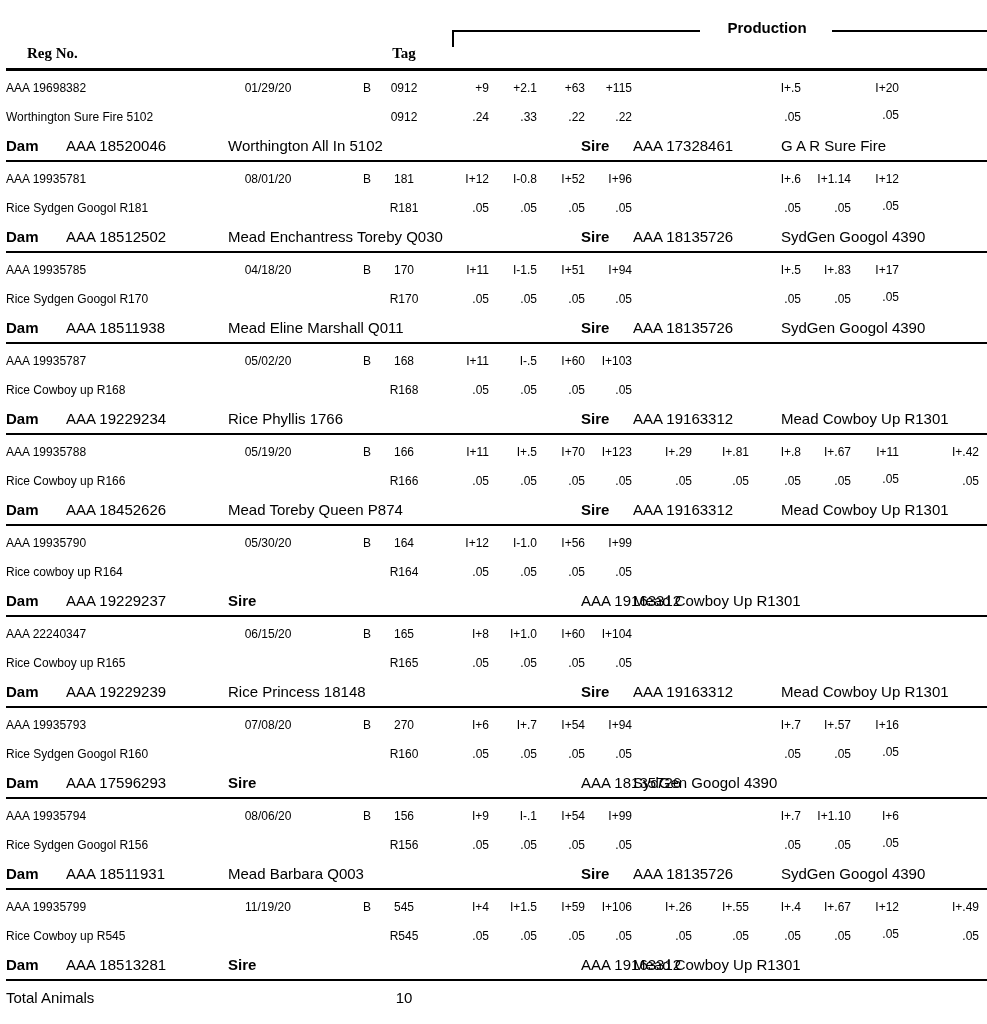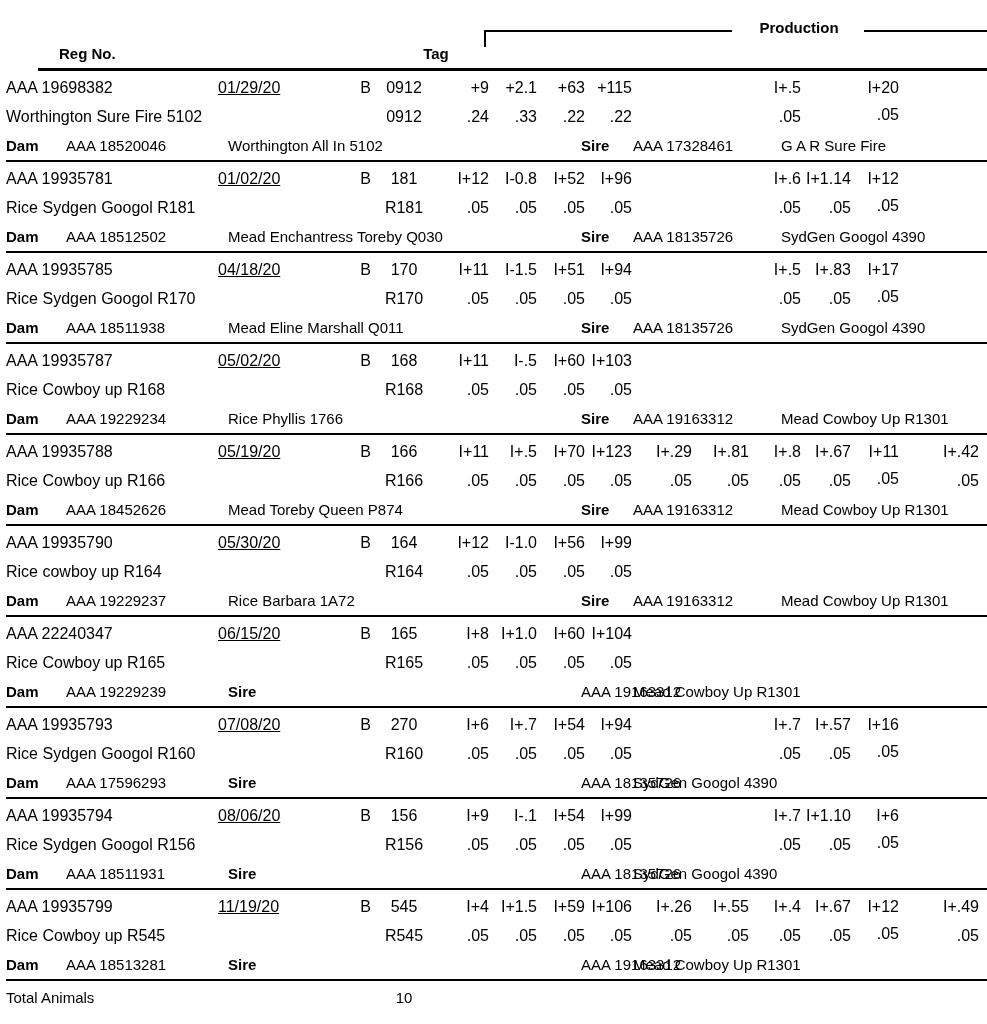--- a/index.html
+++ b/index.html
@@ -14,41 +14,41 @@
   
   .grid-row {
     display: grid;
     grid-template-columns: 212px 100px 55px 62px 54px 48px 48px 47px 60px 57px 52px 50px 48px 80px;
     padding-left: 6px; padding-right: 8px;
     align-items: center;
   }
   .cell { white-space: nowrap; }
 
   
-  .header { position: relative; padding-top: 38px; margin-left: 32px; }
-  .hrow { height: 30px; font-weight: bold; font-size: 15px; }
+  .header { position: relative; padding-top: 38px; }
+  .hrow { height: 30px; font-weight: bold; font-size: 15px; font-family: Liberation Serif, serif; }
   .c-name-h { padding-left: 21px; }
   .c-sex   { text-align: right; padding-right: 2px; }
   .c-tag   { text-align: center; }
   .c-num   { text-align: right; }
-  .c-birth-val { text-align: left; text-decoration: underline; }
+  .c-birth-val { text-align: center; }
   .c-claw-h { padding-right: 26px; }
   .raised { position: relative; top: -2px; }
 
   .prod-line-l { position: absolute; top: 30px; left: 452px; width: 248px; border-top: 2px solid #000; }
   .prod-tick   { position: absolute; top: 30px; left: 452px; height: 17px; border-left: 2px solid #000; }
   .prod-label  { position: absolute; top: 19px; left: 716px; width: 102px; text-align: center; font-weight: bold; font-size: 15px; }
   .prod-line-r { position: absolute; top: 30px; left: 832px; width: 155px; border-top: 2px solid #000; }
 
   .rule-thick { height: 3px; background: #000; margin-left: 6px; }
   .rule-thin  { height: 2px; background: #000; margin-left: 6px; }
 
   
   .block { padding-top: 2px; }
-  .drow { height: 29px; font-size: 16px; }
+  .drow { height: 29px; font-size: 12px; }
   .dam-row {
     display: grid;
     grid-template-columns: 60px 162px 353px 52px 148px 1fr;
     padding-left: 6px; padding-right: 8px;
     height: 29px; align-items: center; font-size: 15px;
     white-space: nowrap;
   }
   .lbl { font-weight: bold; }
 
   .footer-row { height: 29px; font-size: 15px; margin-top: 2px; }
@@ -116,21 +116,21 @@
       <div class="lbl">Sire</div>
       <div>AAA 17328461</div>
       <div>G A R Sure Fire</div>
     </div>
     <div class="rule-thin"></div>
   </div>
 
   <div class="block">
     <div class="grid-row drow">
       <div class="cell">AAA 19935781</div>
-      <div class="cell c-birth-val">01/02/20</div>
+      <div class="cell c-birth-val">08/01/20</div>
       <div class="cell c-sex">B</div>
       <div class="cell c-tag">181</div>
     <div class="cell c-num">I+12</div>
           <div class="cell c-num">I-0.8</div>
           <div class="cell c-num">I+52</div>
           <div class="cell c-num">I+96</div>
           <div class="cell c-num"></div>
           <div class="cell c-num"></div>
           <div class="cell c-num">I+.6</div>
           <div class="cell c-num">I+1.14</div>
@@ -325,21 +325,20 @@
           <div class="cell c-num"></div>
           <div class="cell c-num"></div>
           <div class="cell c-num"></div>
           <div class="cell c-num"></div>
           <div class="cell c-num raised"></div>
           <div class="cell c-num"></div>
         </div>
     <div class="dam-row">
       <div class="lbl">Dam</div>
       <div>AAA 19229237</div>
-      <div>Rice Barbara 1A72</div>
       <div class="lbl">Sire</div>
       <div>AAA 19163312</div>
       <div>Mead Cowboy Up R1301</div>
     </div>
     <div class="rule-thin"></div>
   </div>
 
   <div class="block">
     <div class="grid-row drow">
       <div class="cell">AAA 22240347</div>
@@ -369,20 +368,21 @@
           <div class="cell c-num"></div>
           <div class="cell c-num"></div>
           <div class="cell c-num"></div>
           <div class="cell c-num"></div>
           <div class="cell c-num raised"></div>
           <div class="cell c-num"></div>
         </div>
     <div class="dam-row">
       <div class="lbl">Dam</div>
       <div>AAA 19229239</div>
+      <div>Rice Princess 18148</div>
       <div class="lbl">Sire</div>
       <div>AAA 19163312</div>
       <div>Mead Cowboy Up R1301</div>
     </div>
     <div class="rule-thin"></div>
   </div>
 
   <div class="block">
     <div class="grid-row drow">
       <div class="cell">AAA 19935793</div>
@@ -455,20 +455,21 @@
           <div class="cell c-num"></div>
           <div class="cell c-num"></div>
           <div class="cell c-num">.05</div>
           <div class="cell c-num">.05</div>
           <div class="cell c-num raised">.05</div>
           <div class="cell c-num"></div>
         </div>
     <div class="dam-row">
       <div class="lbl">Dam</div>
       <div>AAA 18511931</div>
+      <div>Mead Barbara Q003</div>
       <div class="lbl">Sire</div>
       <div>AAA 18135726</div>
       <div>SydGen Googol 4390</div>
     </div>
     <div class="rule-thin"></div>
   </div>
 
   <div class="block">
     <div class="grid-row drow">
       <div class="cell">AAA 19935799</div>

